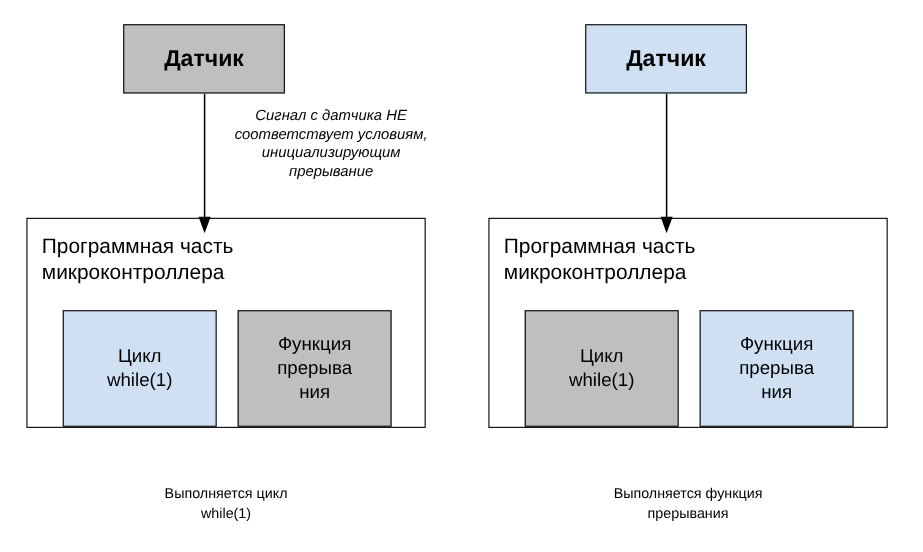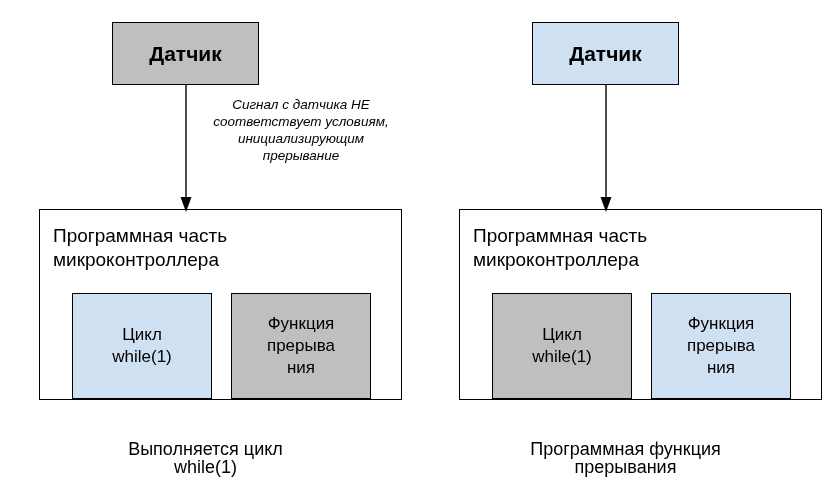--- a/index.html
+++ b/index.html
@@ -58,26 +58,25 @@
     line-height: 17px;
     text-align: center;
     font-style: italic;
   }
   #arrow-label-left  { left: 206px; }
   #arrow-label-right { left: 204px; }
 
   .mcu-frame {
     position: absolute;
     left: 24px;
-    top: 209px;
+    top: 198px;
     width: 363px;
     height: 191px;
     border: 1px solid #000000;
     box-sizing: border-box;
-    margin-left: 15px;
   }
   .mcu-title {
     position: absolute;
     left: 13px;
     top: 14px;
     font-size: 19px;
     line-height: 24px;
     white-space: pre-line;
   }
   .inner-box {
@@ -97,21 +96,21 @@
   }
   .inner-left  { left: 32px; }
   .inner-right { left: 191px; }
 
   .bottom-caption {
     position: absolute;
     top: 440px;
     width: 363px;
     left: 24px;
     text-align: center;
-    font-size: 18px;
+    font-size: 13px;
     line-height: 18px;
     white-space: pre-line;
   }
 </style>
 </head>
 <body>
 
 <div class="panel" id="panel-left">
 
   <div class="sensor-box fill-gray">
@@ -157,15 +156,15 @@
   <div class="mcu-frame">
     <div class="mcu-title">Программная часть
 микроконтроллера</div>
     <div class="inner-box inner-left fill-gray">Цикл
 while(1)</div>
     <div class="inner-box inner-right fill-blue">Функция
 прерыва
 ния</div>
   </div>
 
-  <div class="bottom-caption">Программная функция
+  <div class="bottom-caption">Выполняется функция
 прерывания</div>
 </div>
 
 </body></html>

